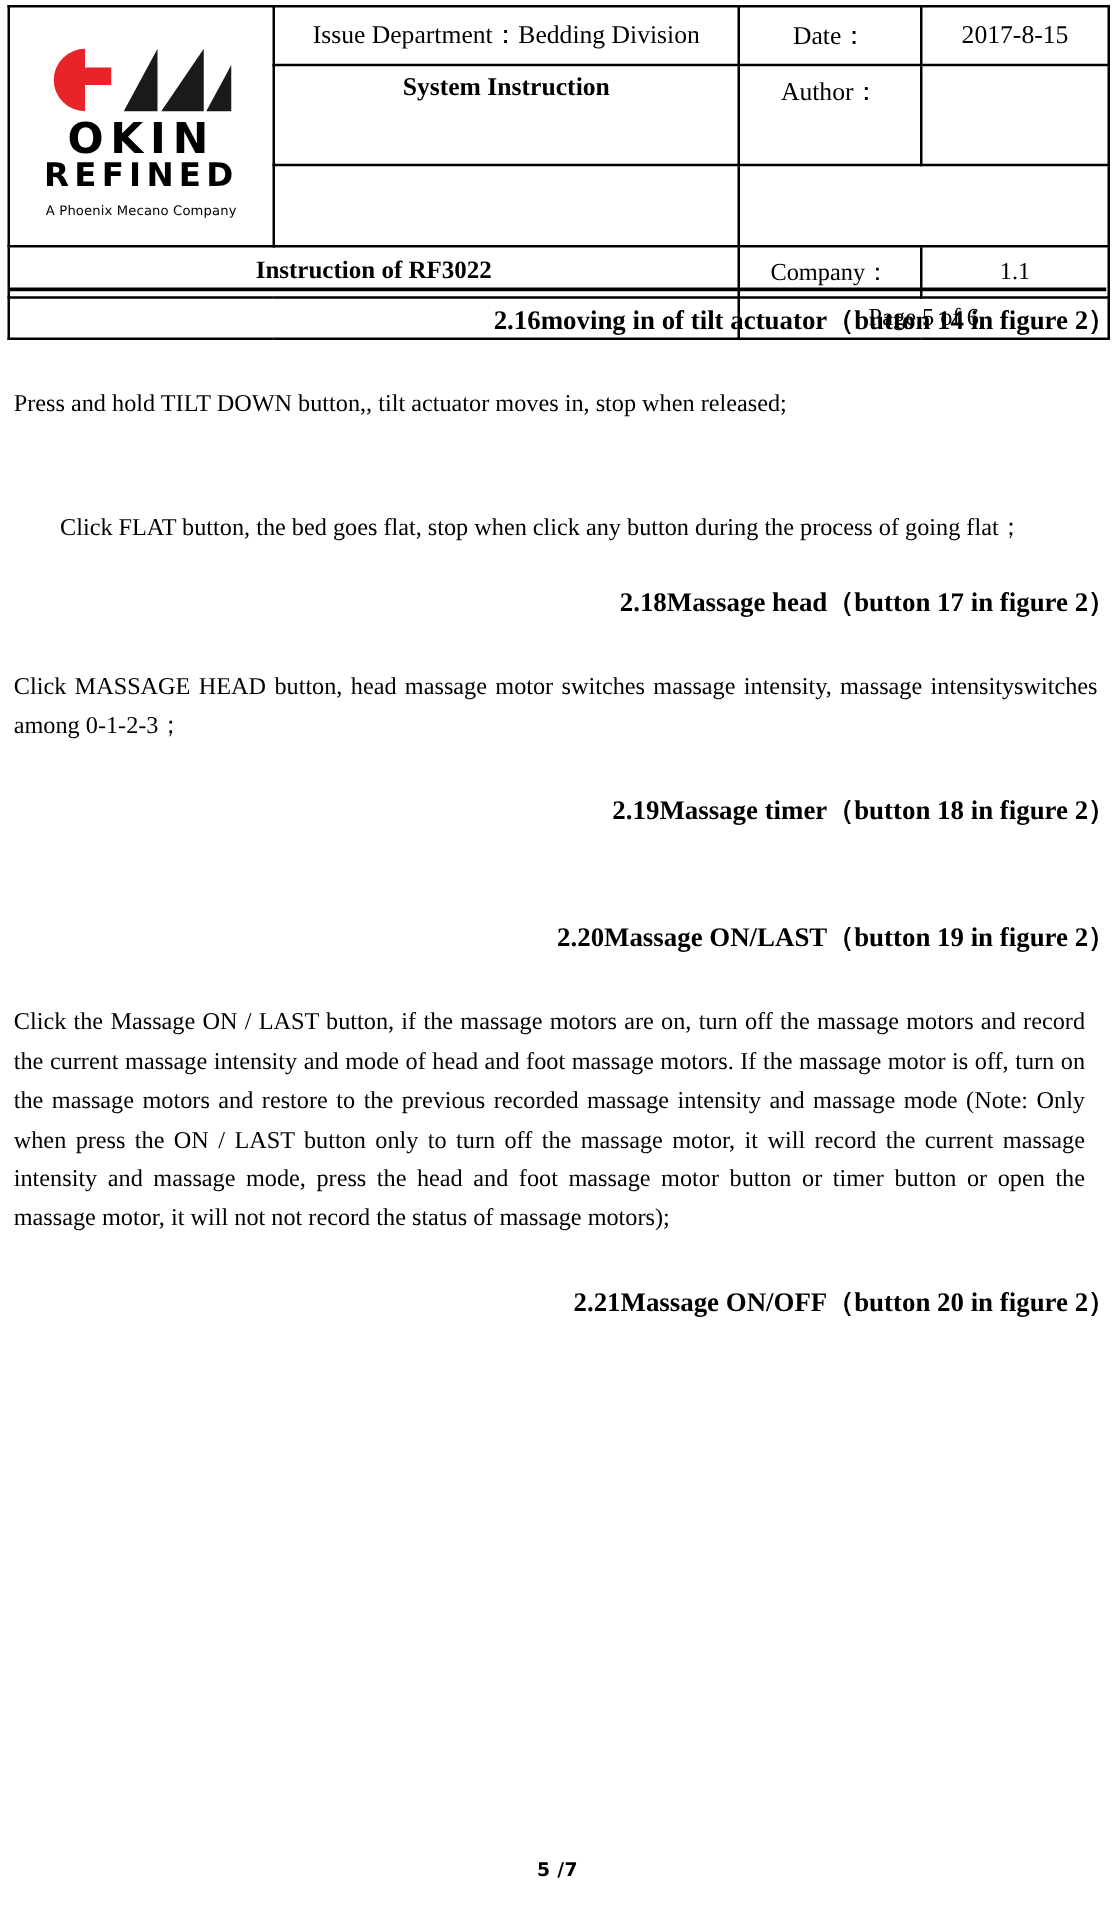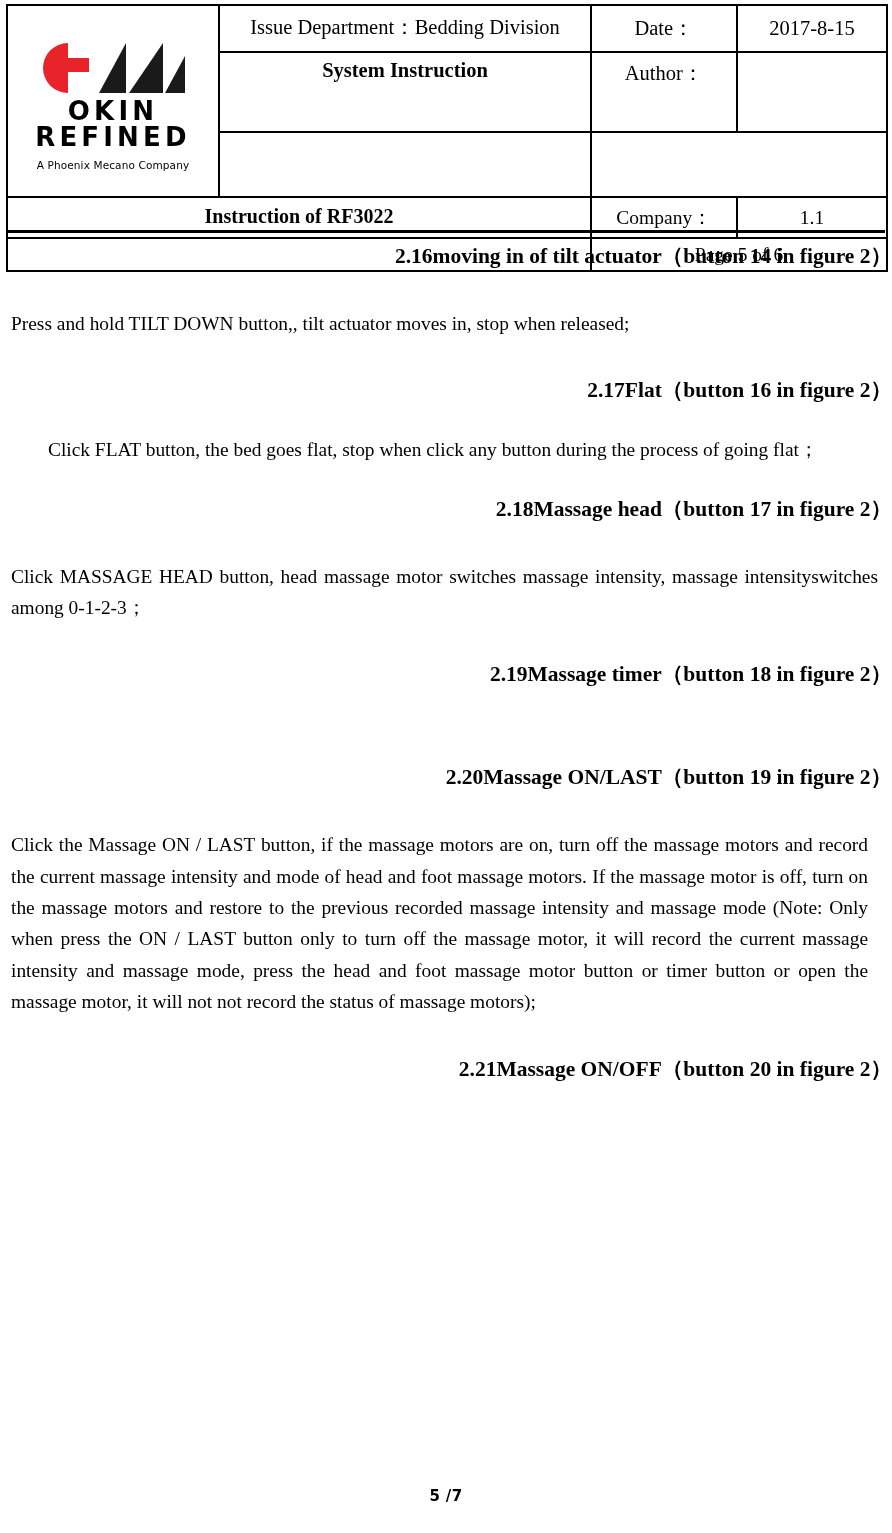--- a/index.html
+++ b/index.html
@@ -53,21 +53,21 @@
     margin: 0 auto 2px auto;
     display: block;
   }
   .logo-word-1, .logo-word-2 {
     font-family: "DejaVu Sans", sans-serif;
     font-weight: bold;
     color: #000000;
     letter-spacing: 0.16em;
     line-height: 1.02;
   }
-  .logo-word-1 { font-size: 26px; }
+  .logo-word-1 { font-size: 34px; }
   .logo-word-2 { font-size: 26px; }
   .logo-tag {
     font-family: "DejaVu Sans", sans-serif;
     font-size: 10.5px;
     color: #000000;
     letter-spacing: 0.012em;
     margin-top: 9px;
     white-space: nowrap;
   }
 
@@ -217,23 +217,20 @@
 <div class="content">
 
   <h2 class="sec-head">
     <span class="num">2.16</span><span>moving in of tilt actuator（button 14 in figure 2）</span>
   </h2>
   <div class="gap-lg"></div>
   <p class="body-par">Press and hold TILT DOWN button,, tilt actuator moves in, stop when released;</p>
 
   <div class="gap-lg"></div>
 
-  <h2 class="sec-head">
-    <span class="num">2.17</span><span>Flat（button 16 in figure 2）</span>
-  </h2>
   <div class="gap-md"></div>
   <p class="body-par indent">Click FLAT button, the bed goes flat, stop when click any button during the process of going flat；</p>
 
   <div class="gap-md"></div>
 
   <h2 class="sec-head">
     <span class="num">2.18</span><span>Massage head（button 17 in figure 2）</span>
   </h2>
   <div class="gap-lg"></div>
   <p class="body-par justify" style="padding-right:14px;">Click MASSAGE HEAD button, head massage motor switches massage intensity, massage intensityswitches among 0-1-2-3；</p>

